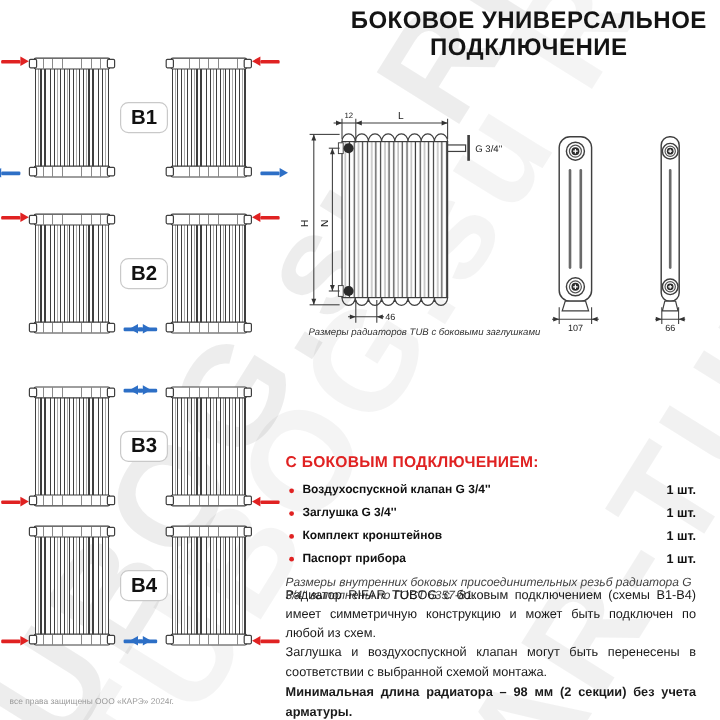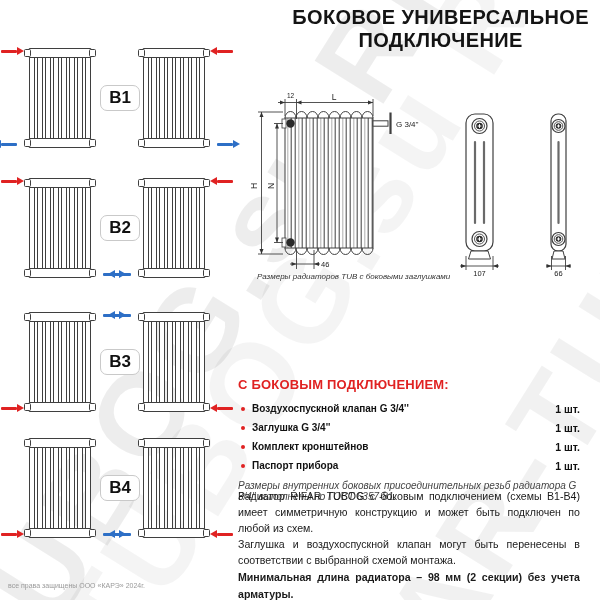--- a/index.html
+++ b/index.html
@@ -11,21 +11,21 @@
       white-space:nowrap;transform-origin:0 0;}
   .wm1{left:-80px;top:640px;transform:rotate(-58deg);opacity:.065;}
   .wm2{left:250px;top:780px;transform:rotate(-58deg);opacity:.05;}
   .wm3{left:-200px;top:980px;transform:rotate(-58deg);opacity:.04;}
   
   .title{position:absolute;top:6px;right:11px;text-align:center;z-index:2;
          font-weight:700;font-size:20px;line-height:1.14;letter-spacing:.4px;color:#141414;}
   
   #schemes{position:absolute;left:0;top:0;width:600px;height:528px;z-index:1;}
   .scheme{position:absolute;left:10px;width:230px;height:100px;}
-  .s0{top:48px;} .s1{top:178px;} .s2{top:312px;} .s3{top:438px;}
+  .s0{top:48px;} .s1{top:178px;} .s2{top:322px;} .s3{top:438px;}
   .rad{position:absolute;top:0;width:64px;height:100px;}
   .rad.l{left:18px;} .rad.r{left:132px;}
   .tubes{position:absolute;left:1px;right:1px;top:6px;bottom:6px;
     background:repeating-linear-gradient(90deg,
       #3f3f3f 0,#3f3f3f 1px,#fff 1px,#fff 2.6px,#ababab 2.6px,#ababab 3.4px,
       #fff 3.4px,#fff 4.6px,#3f3f3f 4.6px,#3f3f3f 5.6px,
       rgba(0,0,0,0) 5.6px,rgba(0,0,0,0) 8px);}
   .hdr{position:absolute;left:0;right:0;height:8px;background-color:#fff;
        border:1px solid #3f3f3f;border-radius:2px;
        background-image:repeating-linear-gradient(90deg,rgba(0,0,0,0) 0,rgba(0,0,0,0) 6.6px,#8a8a8a 6.6px,#8a8a8a 7.4px,rgba(0,0,0,0) 7.4px,rgba(0,0,0,0) 8px);}

